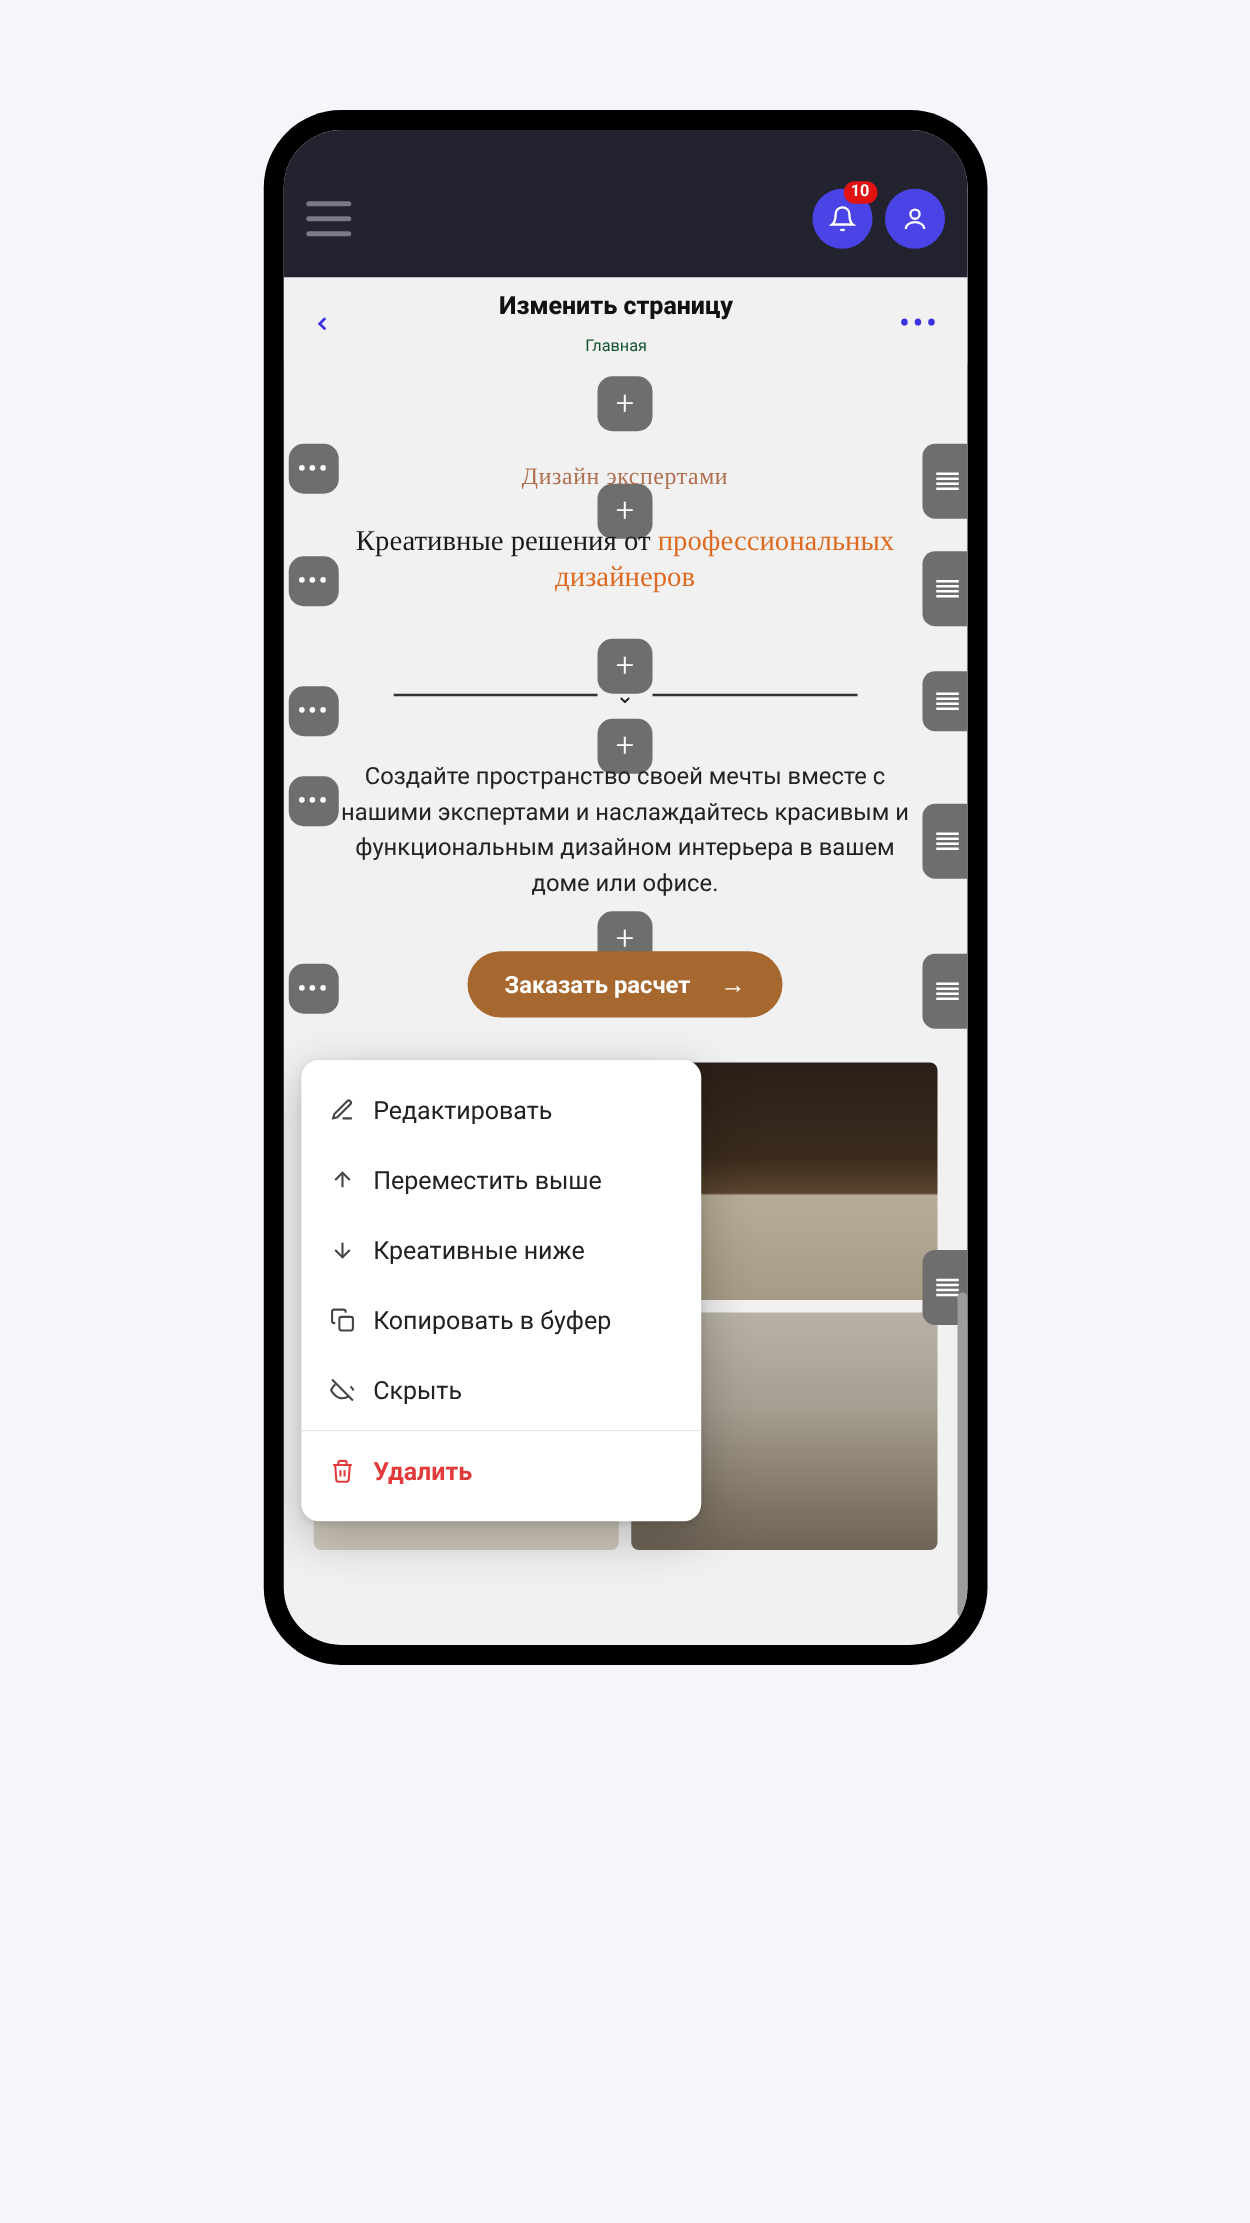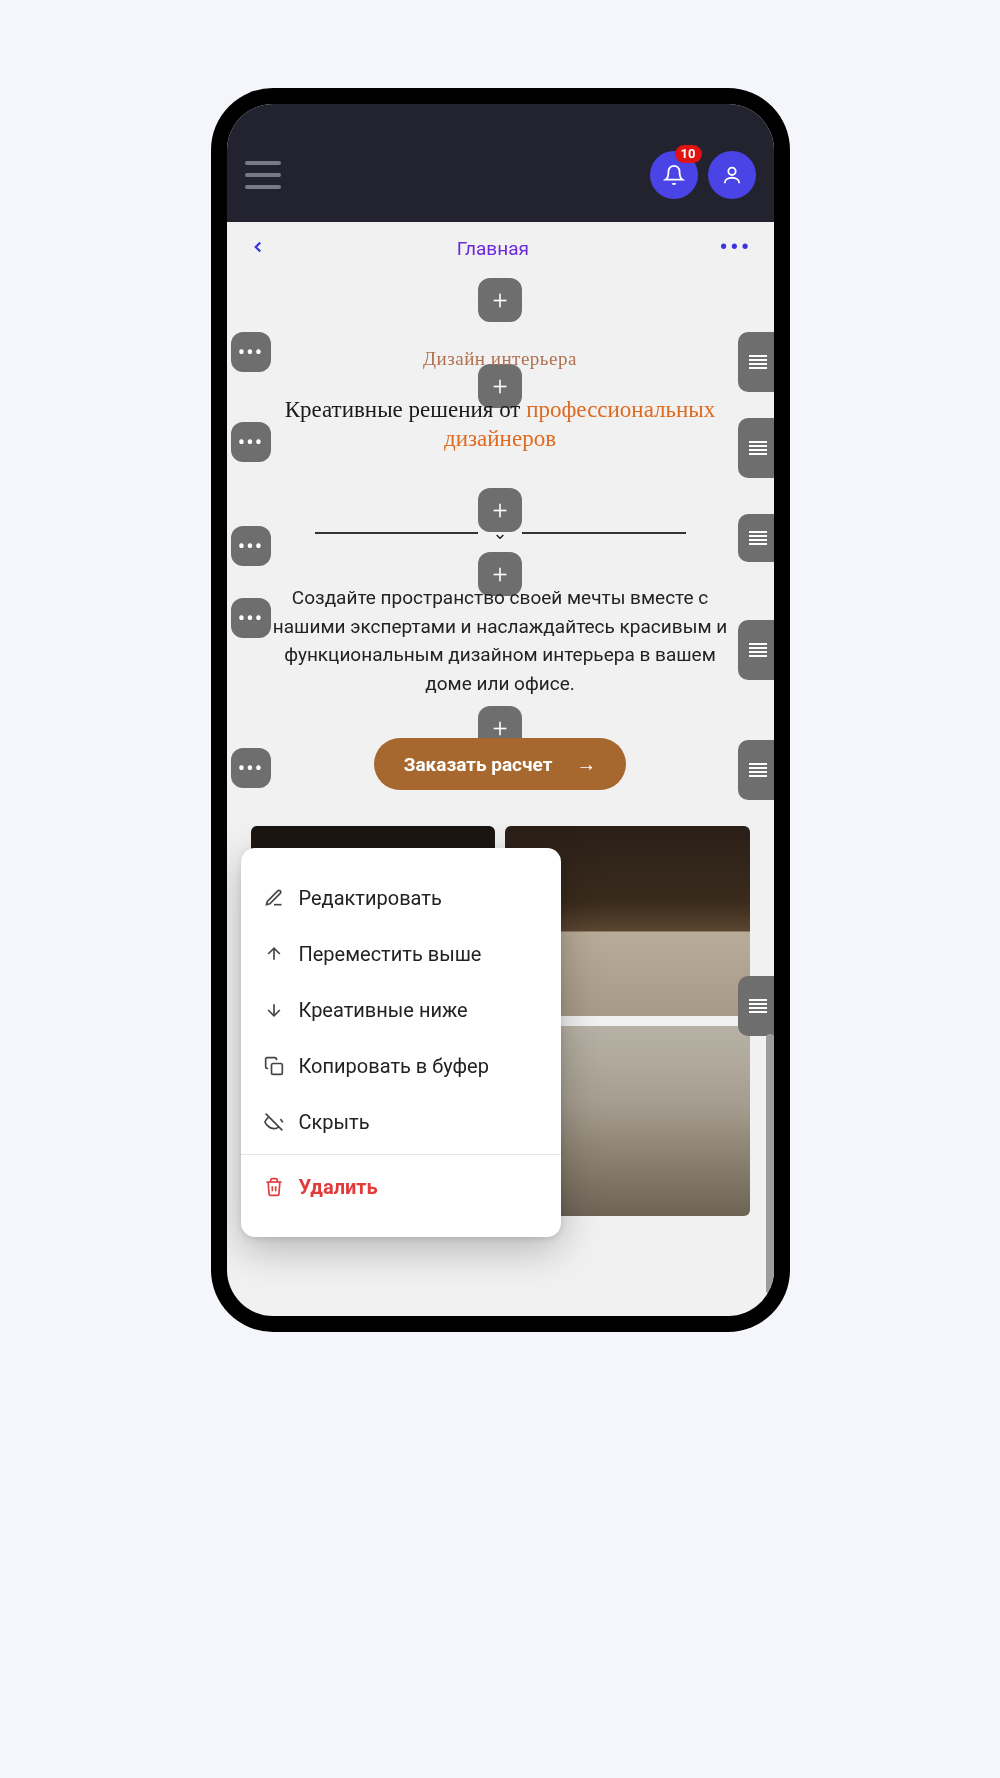--- a/index.html
+++ b/index.html
@@ -59,21 +59,21 @@
   
   .subheader {
     background:#f1f1f2;
     display:flex; align-items:center; justify-content:space-between;
     padding: 10px 22px 6px 22px;
     position:relative;
   }
   .back-chevron { color:#3a33e0; font-size:30px; font-weight:300; cursor:pointer;}
   .sub-center { text-align:center; flex:1; }
   .sub-title { font-weight:800; font-size:20px; color:#111;}
-  .sub-subtitle { font-size:19px; color:#6d28d9; margin-top:2px;}
+  .sub-subtitle { font-size:13px; color:#14532d; margin-top:14px;}
   .more-dots { color:#3a33e0; font-size:26px; letter-spacing:2px; cursor:pointer;}
   
   .content { position:relative; padding: 6px 0 0 0; }
   .add-btn {
     width:44px; height:44px; border-radius:12px;
     background:#6e6e6e; color:#fff; font-size:26px; font-weight:300;
     display:flex; align-items:center; justify-content:center;
     margin: 4px auto;
   }
   .block-row { position:relative; padding: 0 8px; }
@@ -116,21 +116,21 @@
   .gallery .img.a { background: linear-gradient(180deg,#1a1410 0%,#241a12 35%,#3a2e22 55%,#d8d2c2 56%,#cfc9ba 100%);}
   .gallery .img.b { background: linear-gradient(180deg,#2a1f18 0%,#3a2b1c 40%,#5a4530 55%,#b8ac98 56%,#a79a86 100%);}
   .gallery .img.c { background: linear-gradient(180deg,#e8e5e0 0%,#ded9d0 40%,#cfc8bc 100%);}
   .gallery .img.d { background: linear-gradient(180deg,#b8b2a6 0%,#a69e90 40%,#8a8070 70%,#6e6456 100%);}
   
   .context-menu {
     position:absolute; left:14px; top:744px;
     width: 320px;
     background:#fff; border-radius:14px;
     box-shadow: 0 12px 40px rgba(0,0,0,0.25), 0 2px 6px rgba(0,0,0,0.1);
-    padding: 22px 0;
+    padding: 12px 0;
     z-index: 50;
   }
   .menu-item {
     display:flex; align-items:center; gap:14px;
     padding: 16px 22px; font-size:20px; color:#222;
     cursor:pointer;
   }
   .menu-item .mi-icon { width:22px; display:flex; align-items:center; justify-content:center; color:#444;}
   .menu-sep { height:1px; background:#e5e5e5; margin:4px 0;}
   .menu-item.danger { color:#e23b3b;font-weight:bold; }
@@ -167,40 +167,41 @@
       </div>
     </div>
 
     <div class="subheader">
       <div class="back-chevron">
         <svg width="18" height="30" viewBox="0 0 24 24" fill="none" stroke="#3a33e0" stroke-width="3">
             <polyline points="15 18 9 12 15 6"></polyline>
           </svg>
       </div>
       <div class="sub-center">
+        <div class="sub-title">Изменить страницу</div>
         <div class="sub-subtitle">Главная</div>
       </div>
       <div class="more-dots">•••</div>
     </div>
 
     <div class="content">
 
       <div class="add-btn">+</div>
 
       <div class="block-row" style="min-height:56px;">
         <div class="left-dots">•••</div>
         <div class="right-bar">
             <div class="lines-icon">
               <span></span>
               <span></span>
               <span></span>
               <span></span>
             </div>
           </div>
-        <div class="hero-eyebrow">Дизайн интерьера</div>
+        <div class="hero-eyebrow">Дизайн экспертами</div>
       </div>
 
       <div class="add-btn" style="margin-top:-18px;">+</div>
 
       <div class="block-row" style="min-height:110px; margin-top:-24px;">
         <div class="left-dots" style="top:34px;">•••</div>
         <div class="right-bar" style="top:30px;">
             <div class="lines-icon">
               <span></span>
               <span></span>

